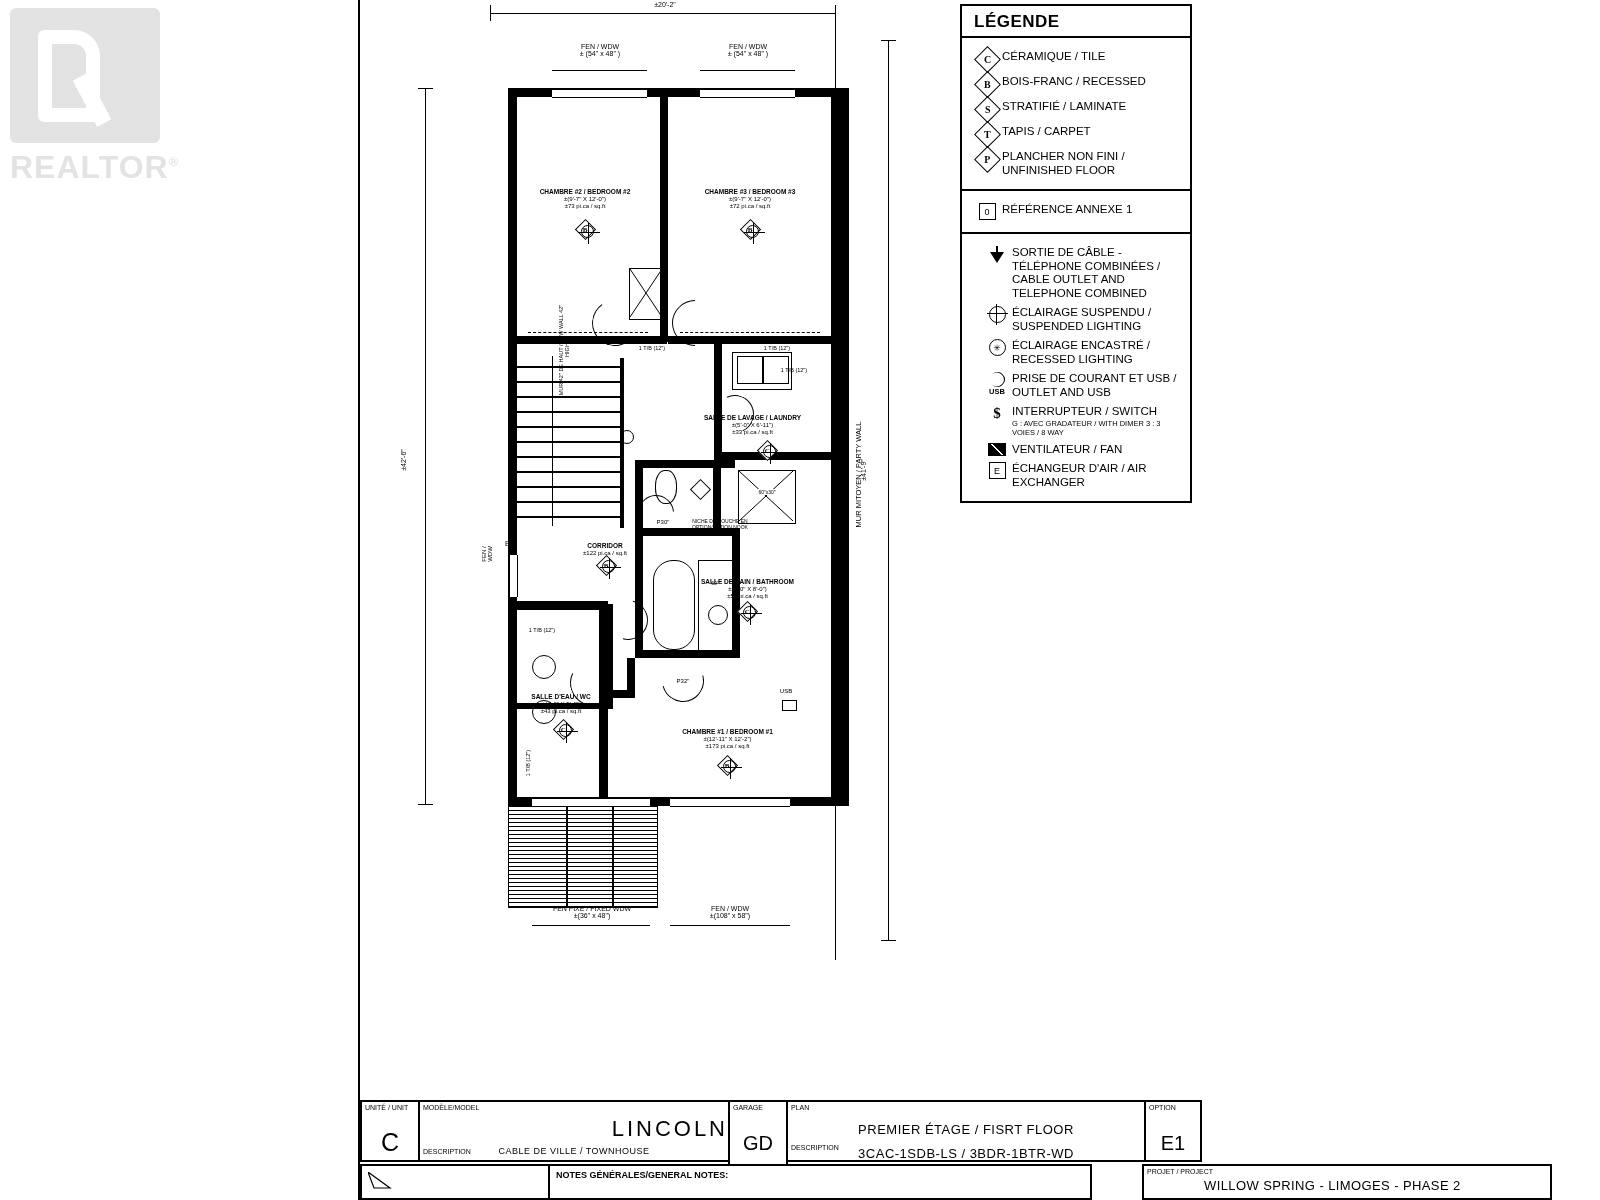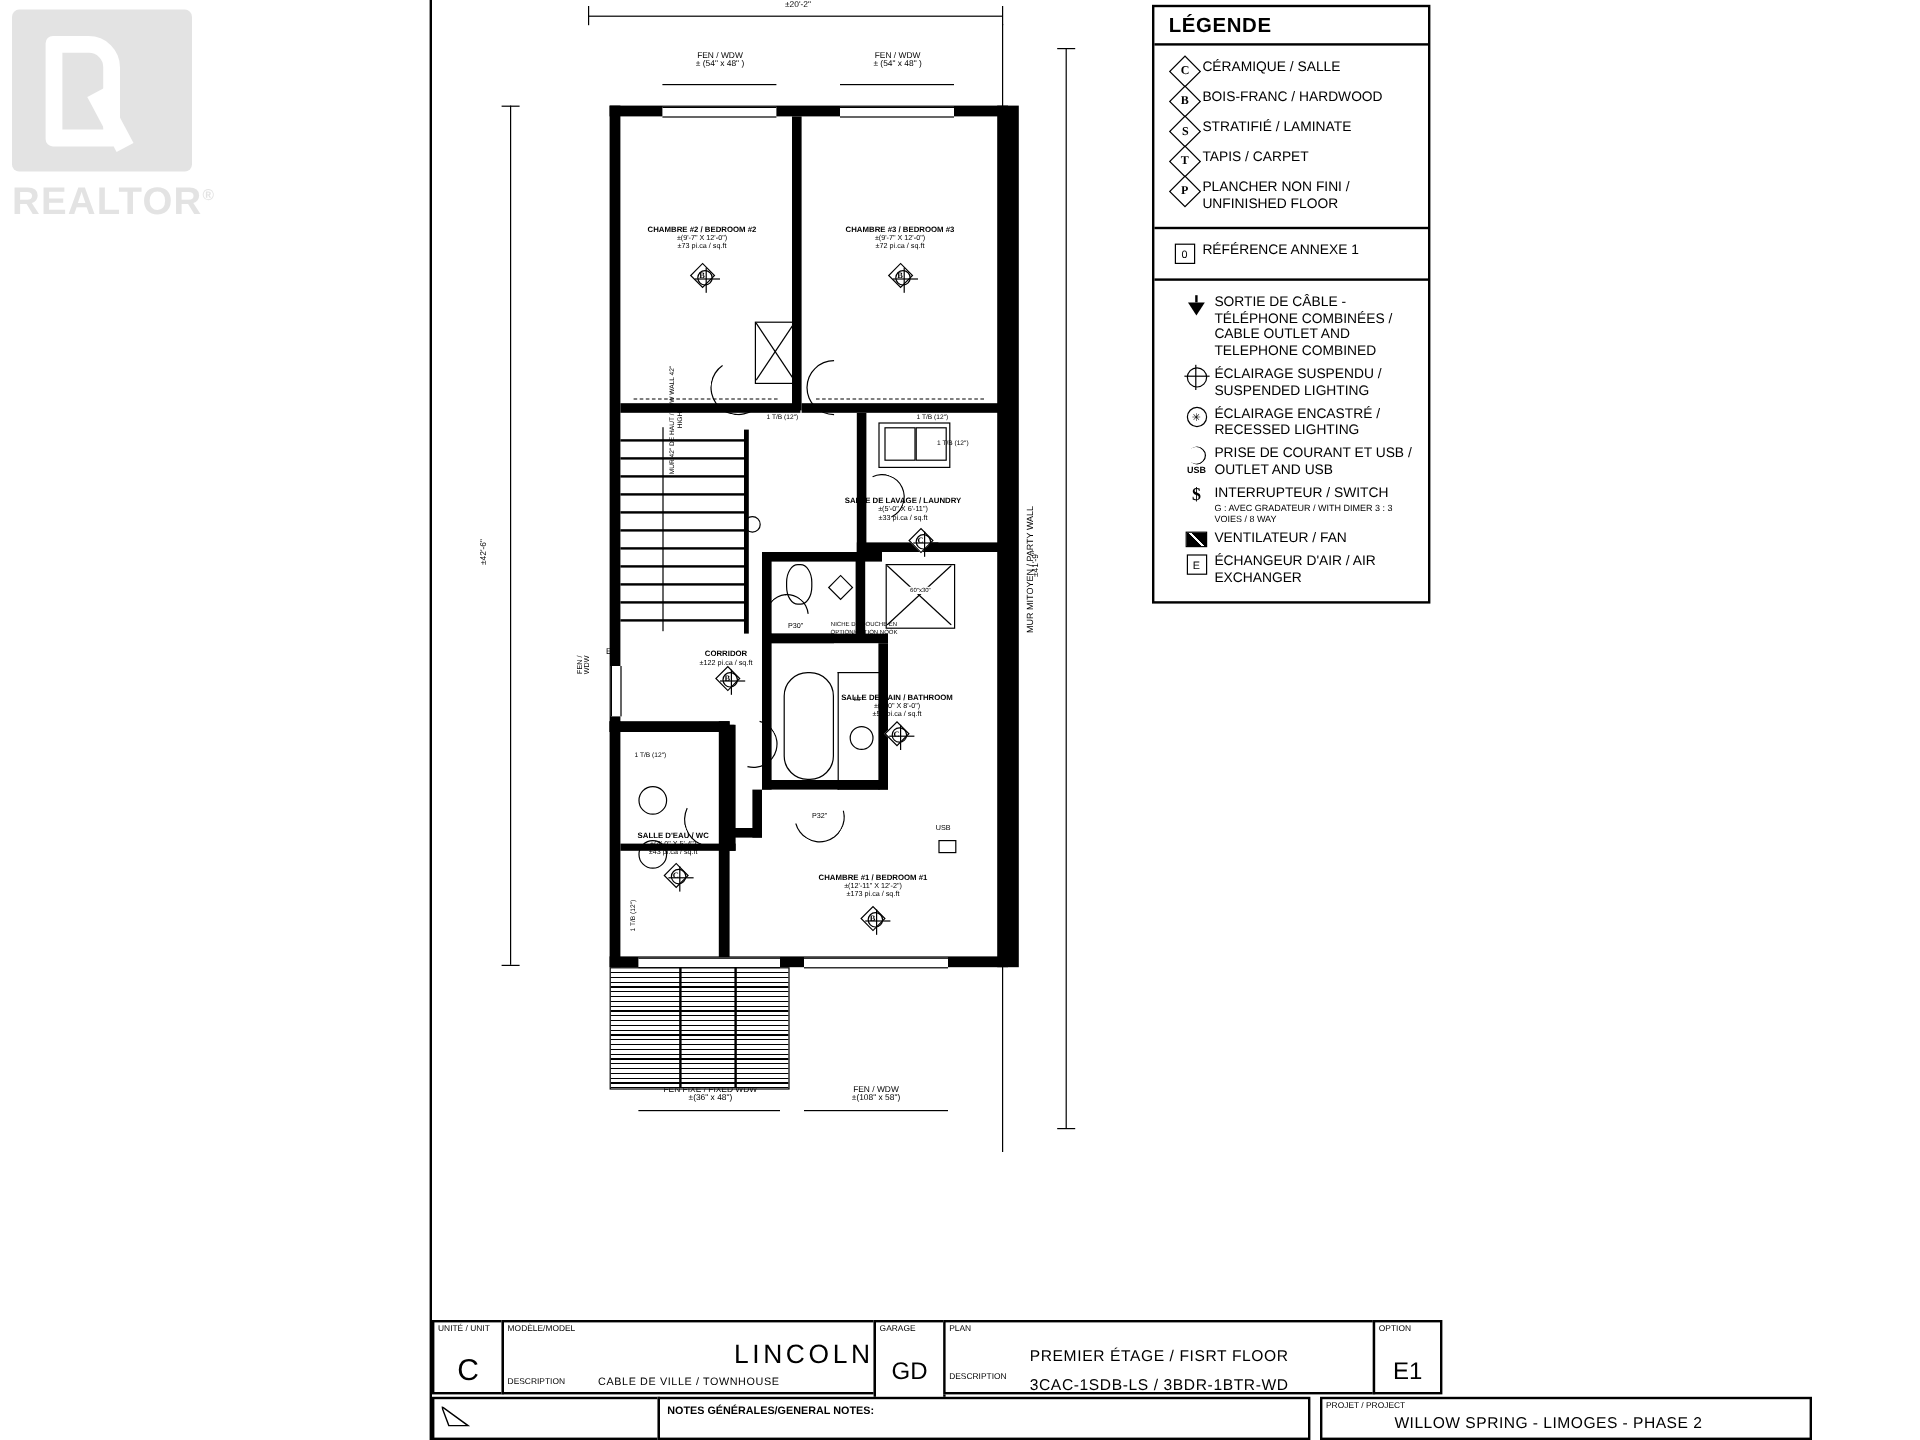--- a/index.html
+++ b/index.html
@@ -87,29 +87,29 @@
 <div id="legend">
   <div class="title">LÉGENDE</div>
 
   <div class="sect">
     <div class="lrow">
       <div class="sym">
           <div class="dia">
             <span>C</span>
           </div>
         </div>
-      <div class="txt">CÉRAMIQUE / SALLE</div>
+      <div class="txt">CÉRAMIQUE / TILE</div>
     </div>
     <div class="lrow">
       <div class="sym">
           <div class="dia">
             <span>B</span>
           </div>
         </div>
-      <div class="txt">BOIS-FRANC / HARDWOOD</div>
+      <div class="txt">BOIS-FRANC / RECESSED</div>
     </div>
     <div class="lrow">
       <div class="sym">
           <div class="dia">
             <span>S</span>
           </div>
         </div>
       <div class="txt">STRATIFIÉ / LAMINATE</div>
     </div>
     <div class="lrow">
@@ -446,17 +446,17 @@
   <div class="tb-cell" style="left:0;top:64px;width:190px;height:36px;">
     <svg width="26" height="22" style="position:absolute;left:6px;top:6px;">
       <polygon points="0,0 22,16 6,16" fill="none" stroke="#000" stroke-width="1.2"></polygon>
     </svg>
   </div>
 
   <div class="tb-cell" style="left:188px;top:64px;width:544px;height:36px;">
     <div class="tb-lbl" style="font-size:9px;top:4px;left:6px;font-weight:bold;">NOTES GÉNÉRALES/GENERAL NOTES:</div>
   </div>
 
-  <div class="tb-cell" style="left:740px;top:64px;width:410px;height:36px;">
+  <div class="tb-cell" style="left:782px;top:64px;width:410px;height:36px;">
     <div class="tb-lbl">PROJET / PROJECT</div>
     <div style="position:absolute;left:60px;top:12px;font-size:13px;letter-spacing:.4px;">WILLOW SPRING - LIMOGES - PHASE 2</div>
   </div>
 </div>
 
 </body></html>

